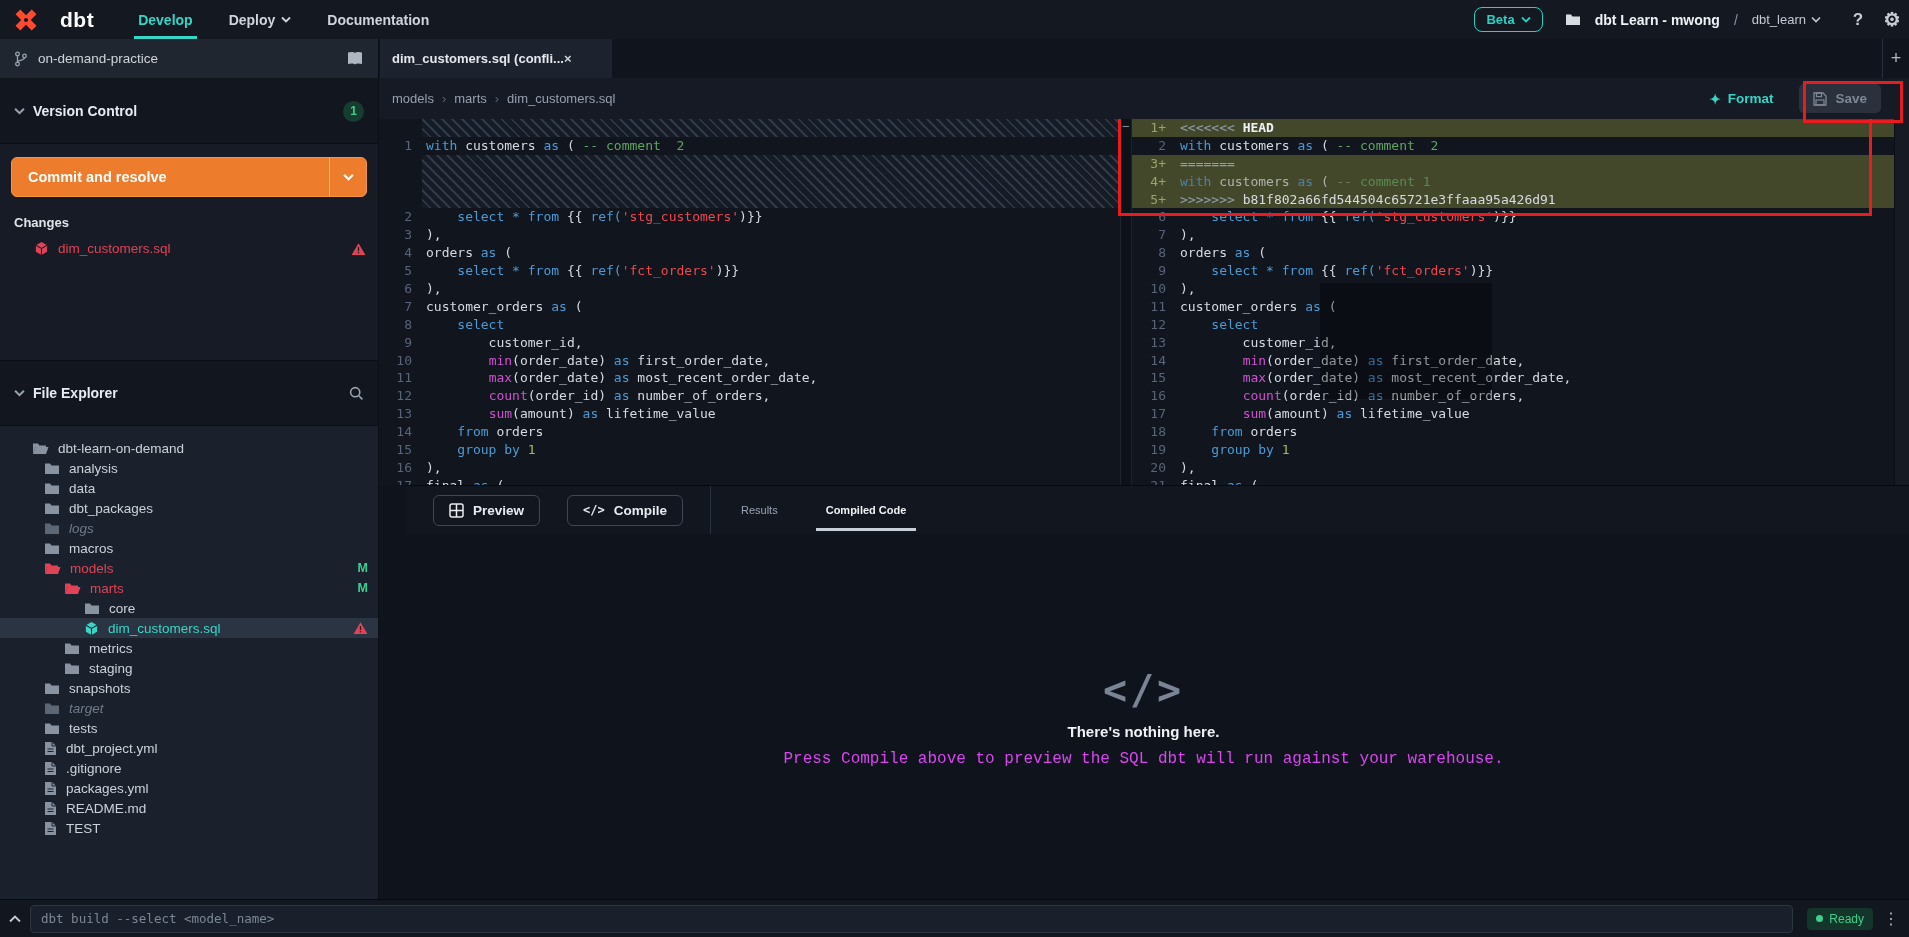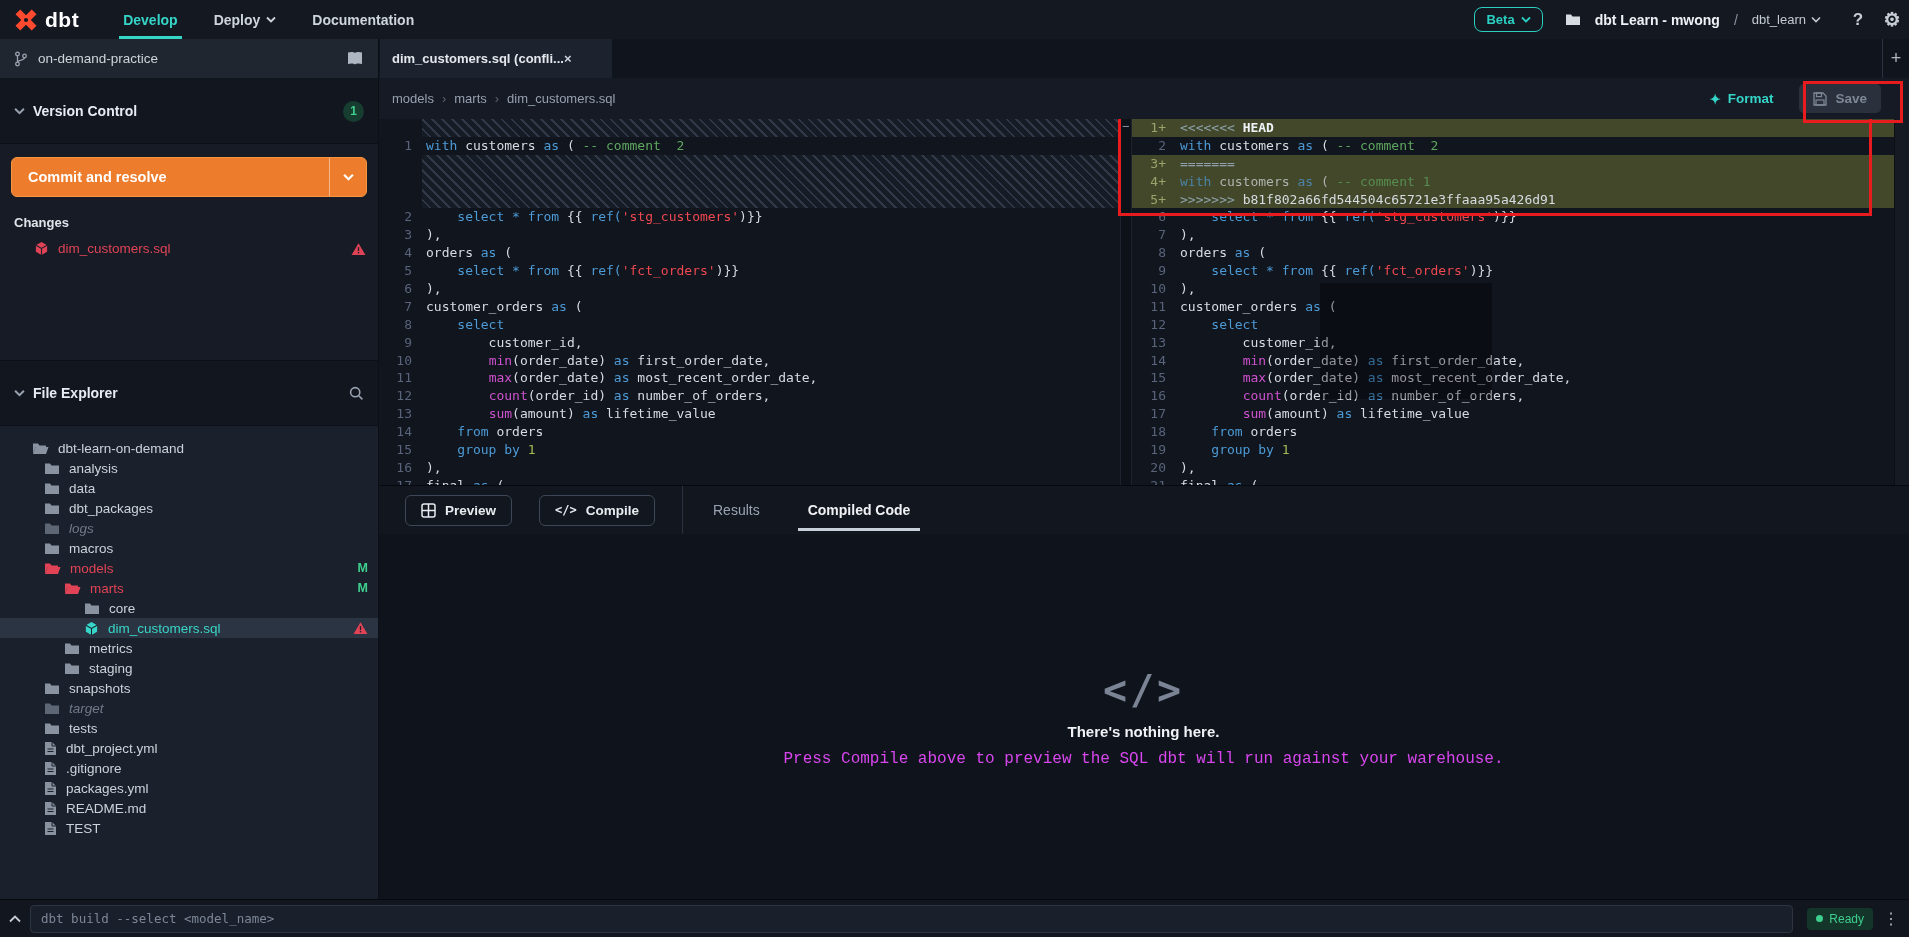--- a/index.html
+++ b/index.html
@@ -3,21 +3,21 @@
 <meta charset="utf-8">
 <style>
   html,body{margin:0;padding:0;background:#0b0f15;}
   .app{position:relative;width:1909px;height:937px;overflow:hidden;background:#10151d;
        font-family:"Liberation Sans",sans-serif;color:#d7dbe2;}
   .mono{font-family:"DejaVu Sans Mono",monospace;}
 
   
   .topnav{position:absolute;left:0;top:0;width:100%;height:39px;background:#141821;
           display:flex;align-items:center;z-index:30;}
-  .logo{display:flex;align-items:center;gap:7px;padding:0 26px 0 14px;}
+  .logo{display:flex;align-items:center;gap:22px;padding:0 26px 0 14px;}
   .logo-text{font-size:21px;font-weight:bold;color:#fff;letter-spacing:.5px;}
   .nav-item{position:relative;height:39px;display:flex;align-items:center;gap:6px;
             padding:0 18px;font-size:14px;font-weight:bold;color:#cfd5de;cursor:pointer;}
   .nav-item.active{color:#35d5c8;}
   .nav-item.active::after{content:"";position:absolute;left:14px;right:14px;bottom:0;height:3px;background:#35d5c8;}
   .nav-spacer{flex:1;}
   .beta-pill{display:flex;align-items:center;gap:6px;border:1.5px solid #2ad0c2;color:#2ad0c2;
              border-radius:8px;padding:4px 11px;font-size:13px;font-weight:bold;margin-right:22px;cursor:pointer;}
   .proj-crumb{display:flex;align-items:center;gap:14px;margin-right:20px;font-size:14px;}
   .proj-name{font-weight:bold;color:#eef1f5;}
@@ -103,26 +103,26 @@
   .tok-h{color:#eef1f5;font-weight:bold;}
   .conflict-annot{position:absolute;left:740px;top:-6px;width:748px;height:97px;
                   border:3px solid #e81c1f;z-index:25;pointer-events:none;}
   .dark-overlay{position:absolute;left:942px;top:164px;width:172px;height:116px;
                 background:rgba(0,0,0,.32);z-index:5;}
   .fold-mark{position:absolute;left:744px;top:0px;color:#8b94a3;font-size:12px;z-index:26;
              font-family:"DejaVu Sans Mono",monospace;}
 
   
   .results-bar{height:48px;background:#12171f;border-top:1px solid #060a0f;display:flex;
-               align-items:center;position:relative;flex:0 0 auto;}
+               align-items:center;position:relative;flex:0 0 auto;margin-left:28px;}
   .rb-btn{display:flex;align-items:center;gap:9px;height:31px;padding:0 15px;border:1px solid #3e4757;
           border-radius:6px;color:#e8ebf0;font-size:13.5px;font-weight:bold;margin-left:27px;cursor:pointer;background:transparent;}
   .rb-divider{width:1px;height:48px;background:#2a3140;margin-left:27px;}
   .rb-tab{position:relative;height:48px;display:flex;align-items:center;padding:0 18px;
-          font-size:14px;color:#9aa3b2;cursor:pointer;margin-left:12px;}
+          font-size:11px;color:#9aa3b2;cursor:pointer;margin-left:12px;}
   .rb-tab.active{color:#f0f2f5;font-weight:bold;}
   .rb-tab.active::after{content:"";position:absolute;left:8px;right:8px;bottom:3px;height:3px;background:#c9cfd9;}
   .empty-panel{flex:1;background:#0f141c;display:flex;flex-direction:column;align-items:center;
                justify-content:center;gap:10px;}
   .empty-icon{font-family:"DejaVu Sans Mono",monospace;font-size:40px;font-weight:bold;
               color:#7b8494;letter-spacing:3px;}
   .empty-title{font-size:15px;font-weight:bold;color:#f0f2f5;}
   .empty-sub{font-size:16px;color:#d946ef;font-family:Liberation Mono, monospace;}
 
   

